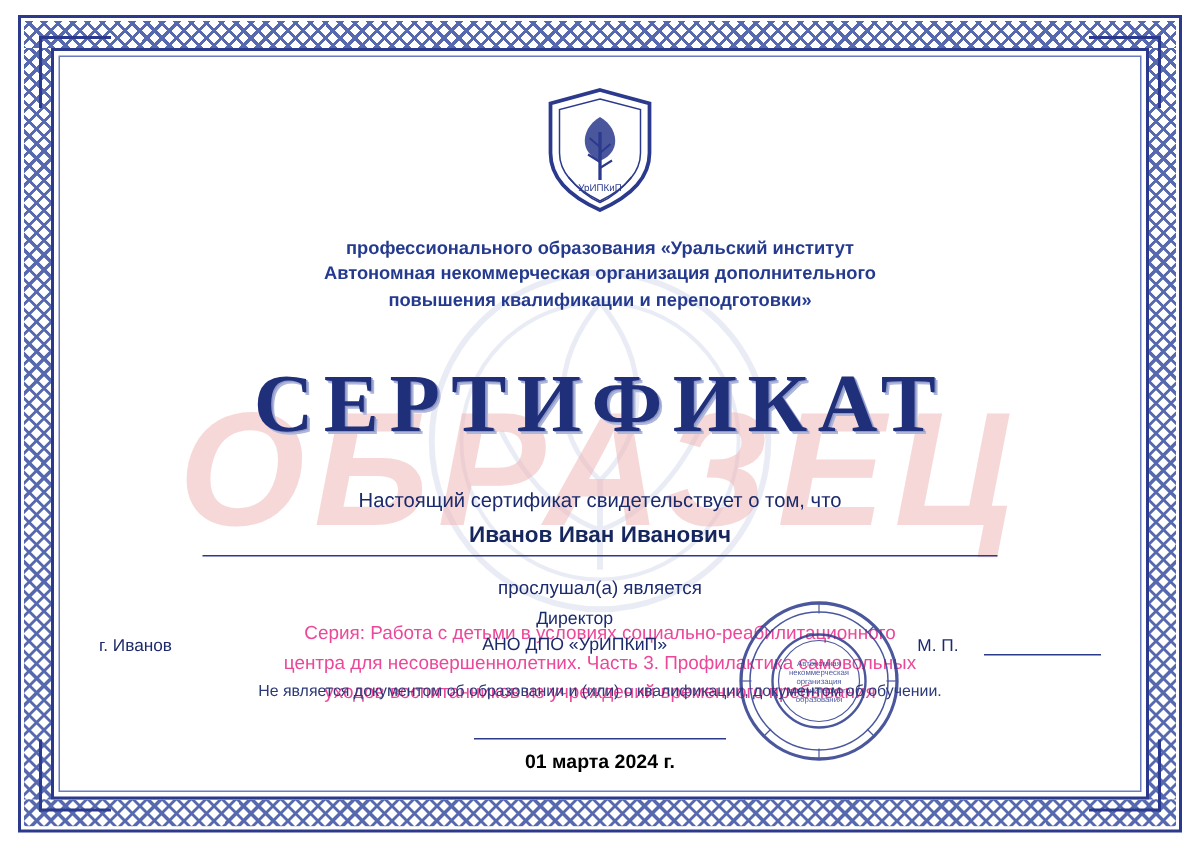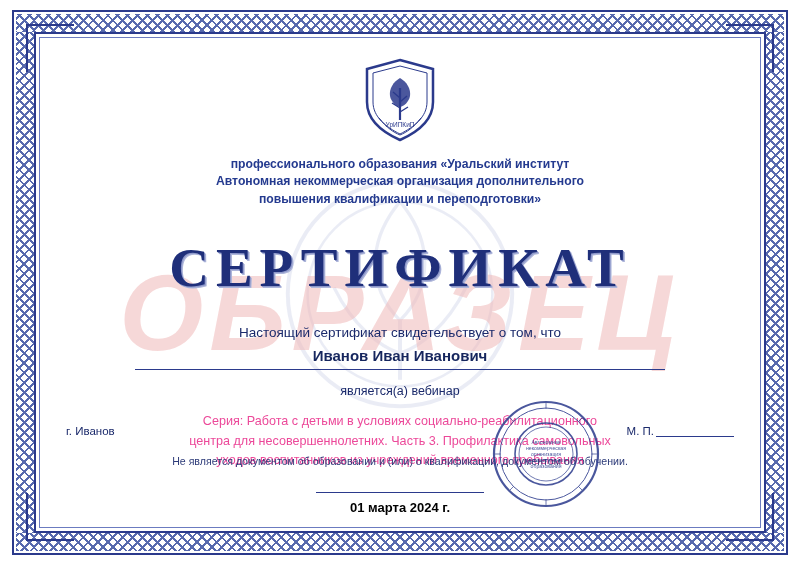--- a/index.html
+++ b/index.html
@@ -183,21 +183,21 @@
     line-height: 1.5;
     color: #1b2a6b;
     text-align: center;
     margin-left: 40px;
   }
   .mp {
     font-size: 11.5px;
     color: #1b2a6b;
     display: flex;
     align-items: flex-end;
-    gap: 2px;
+    gap: 17px;
     padding-bottom: 2px;
   }
   .mp-line {
     display: inline-block;
     width: 78px;
     border-bottom: 1px solid #2b3a8c;
     height: 10px;
   }
 
   .disclaimer {
@@ -275,31 +275,35 @@
       <div>Автономная некоммерческая организация дополнительного</div>
       <div>повышения квалификации и переподготовки»</div>
     </div>
 
     <div class="cert-word">СЕРТИФИКАТ</div>
 
     <div class="subtitle">Настоящий сертификат свидетельствует о том, что</div>
 
     <div class="name-line">Иванов Иван Иванович</div>
 
-    <div class="listened">является(а) вебинар</div>
+    <div class="listened">прослушал(а) является</div>
 
     <div class="course">
       <div>Серия: Работа с детьми в условиях социально-реабилитационного</div>
       <div>центра для несовершеннолетних. Часть 3. Профилактика самовольных</div>
       <div>уходов воспитанников из учреждений временного пребывания</div>
     </div>
 
     
     <div class="sign-row">
       <div class="city">г. Иванов</div>
+      <div class="director">
+        <div>Директор</div>
+        <div>АНО ДПО «УрИПКиП»</div>
+      </div>
       <div class="mp">
         <span>М. П.</span>
         <span class="mp-line"></span>
       </div>
     </div>
 
     <div class="disclaimer">Не является документом об образовании и (или) о квалификации, документом об обучении.</div>
 
     <div class="date-box">01 марта 2024 г.</div>
   </div>

